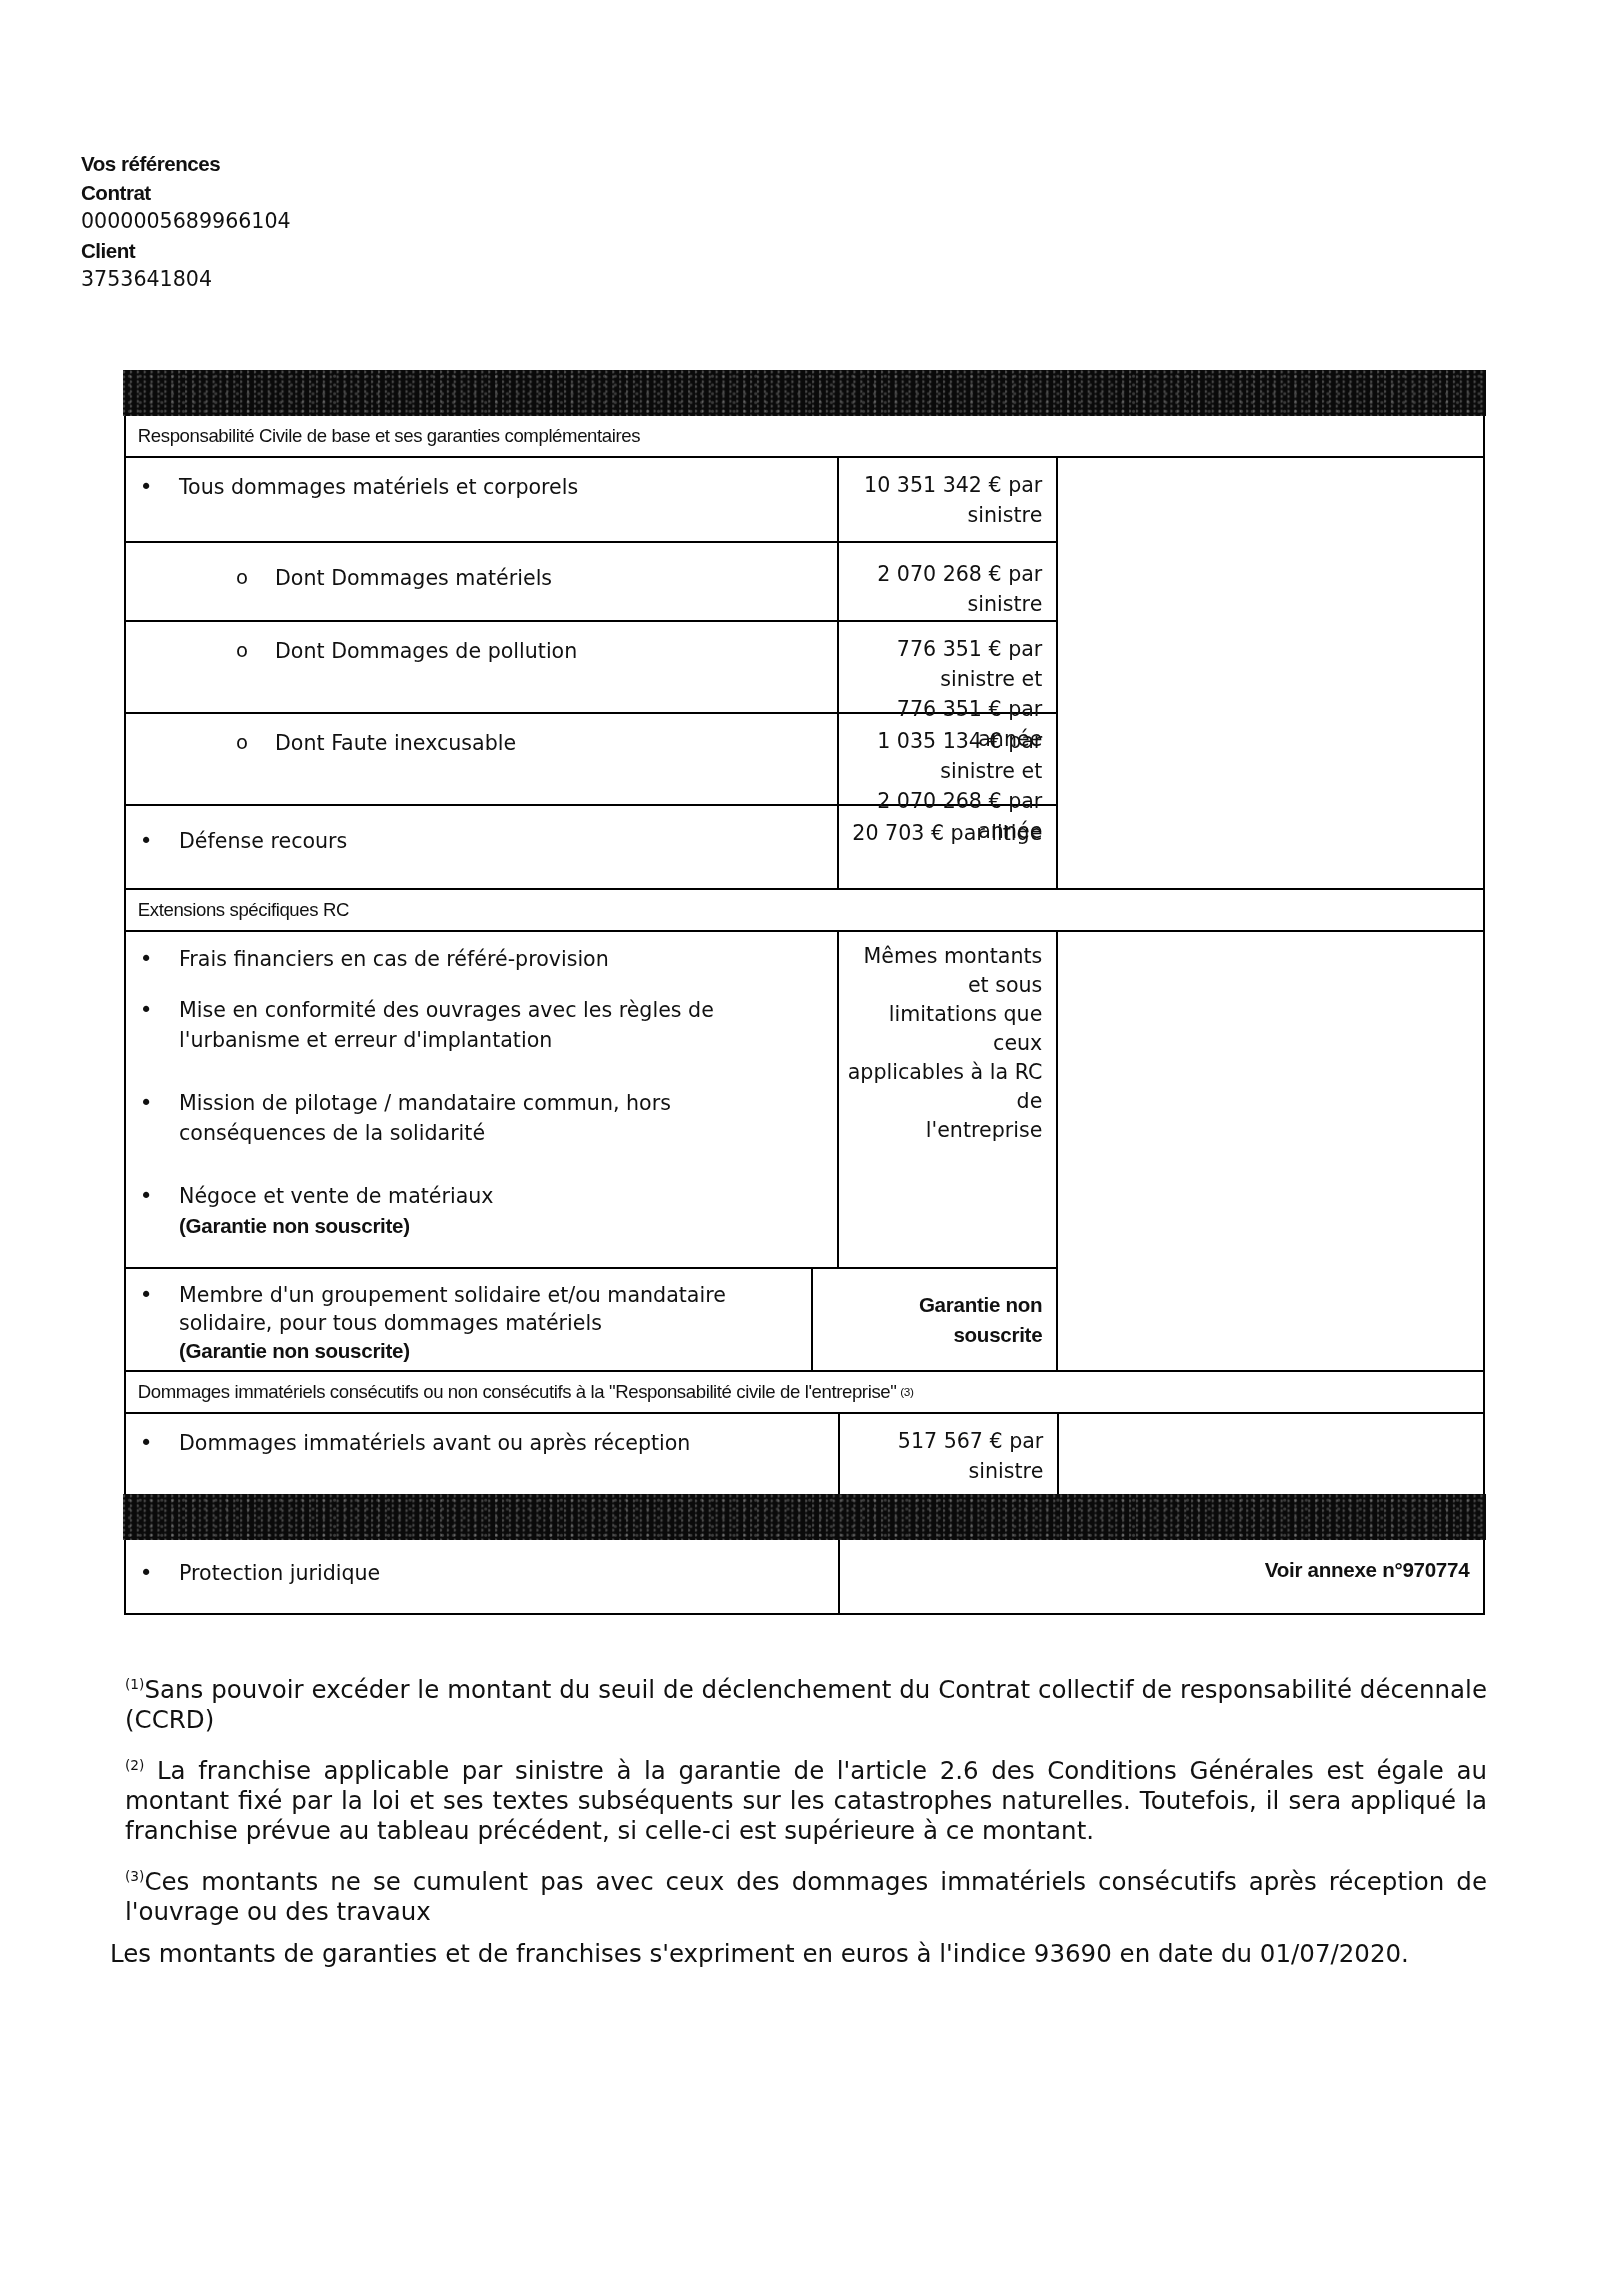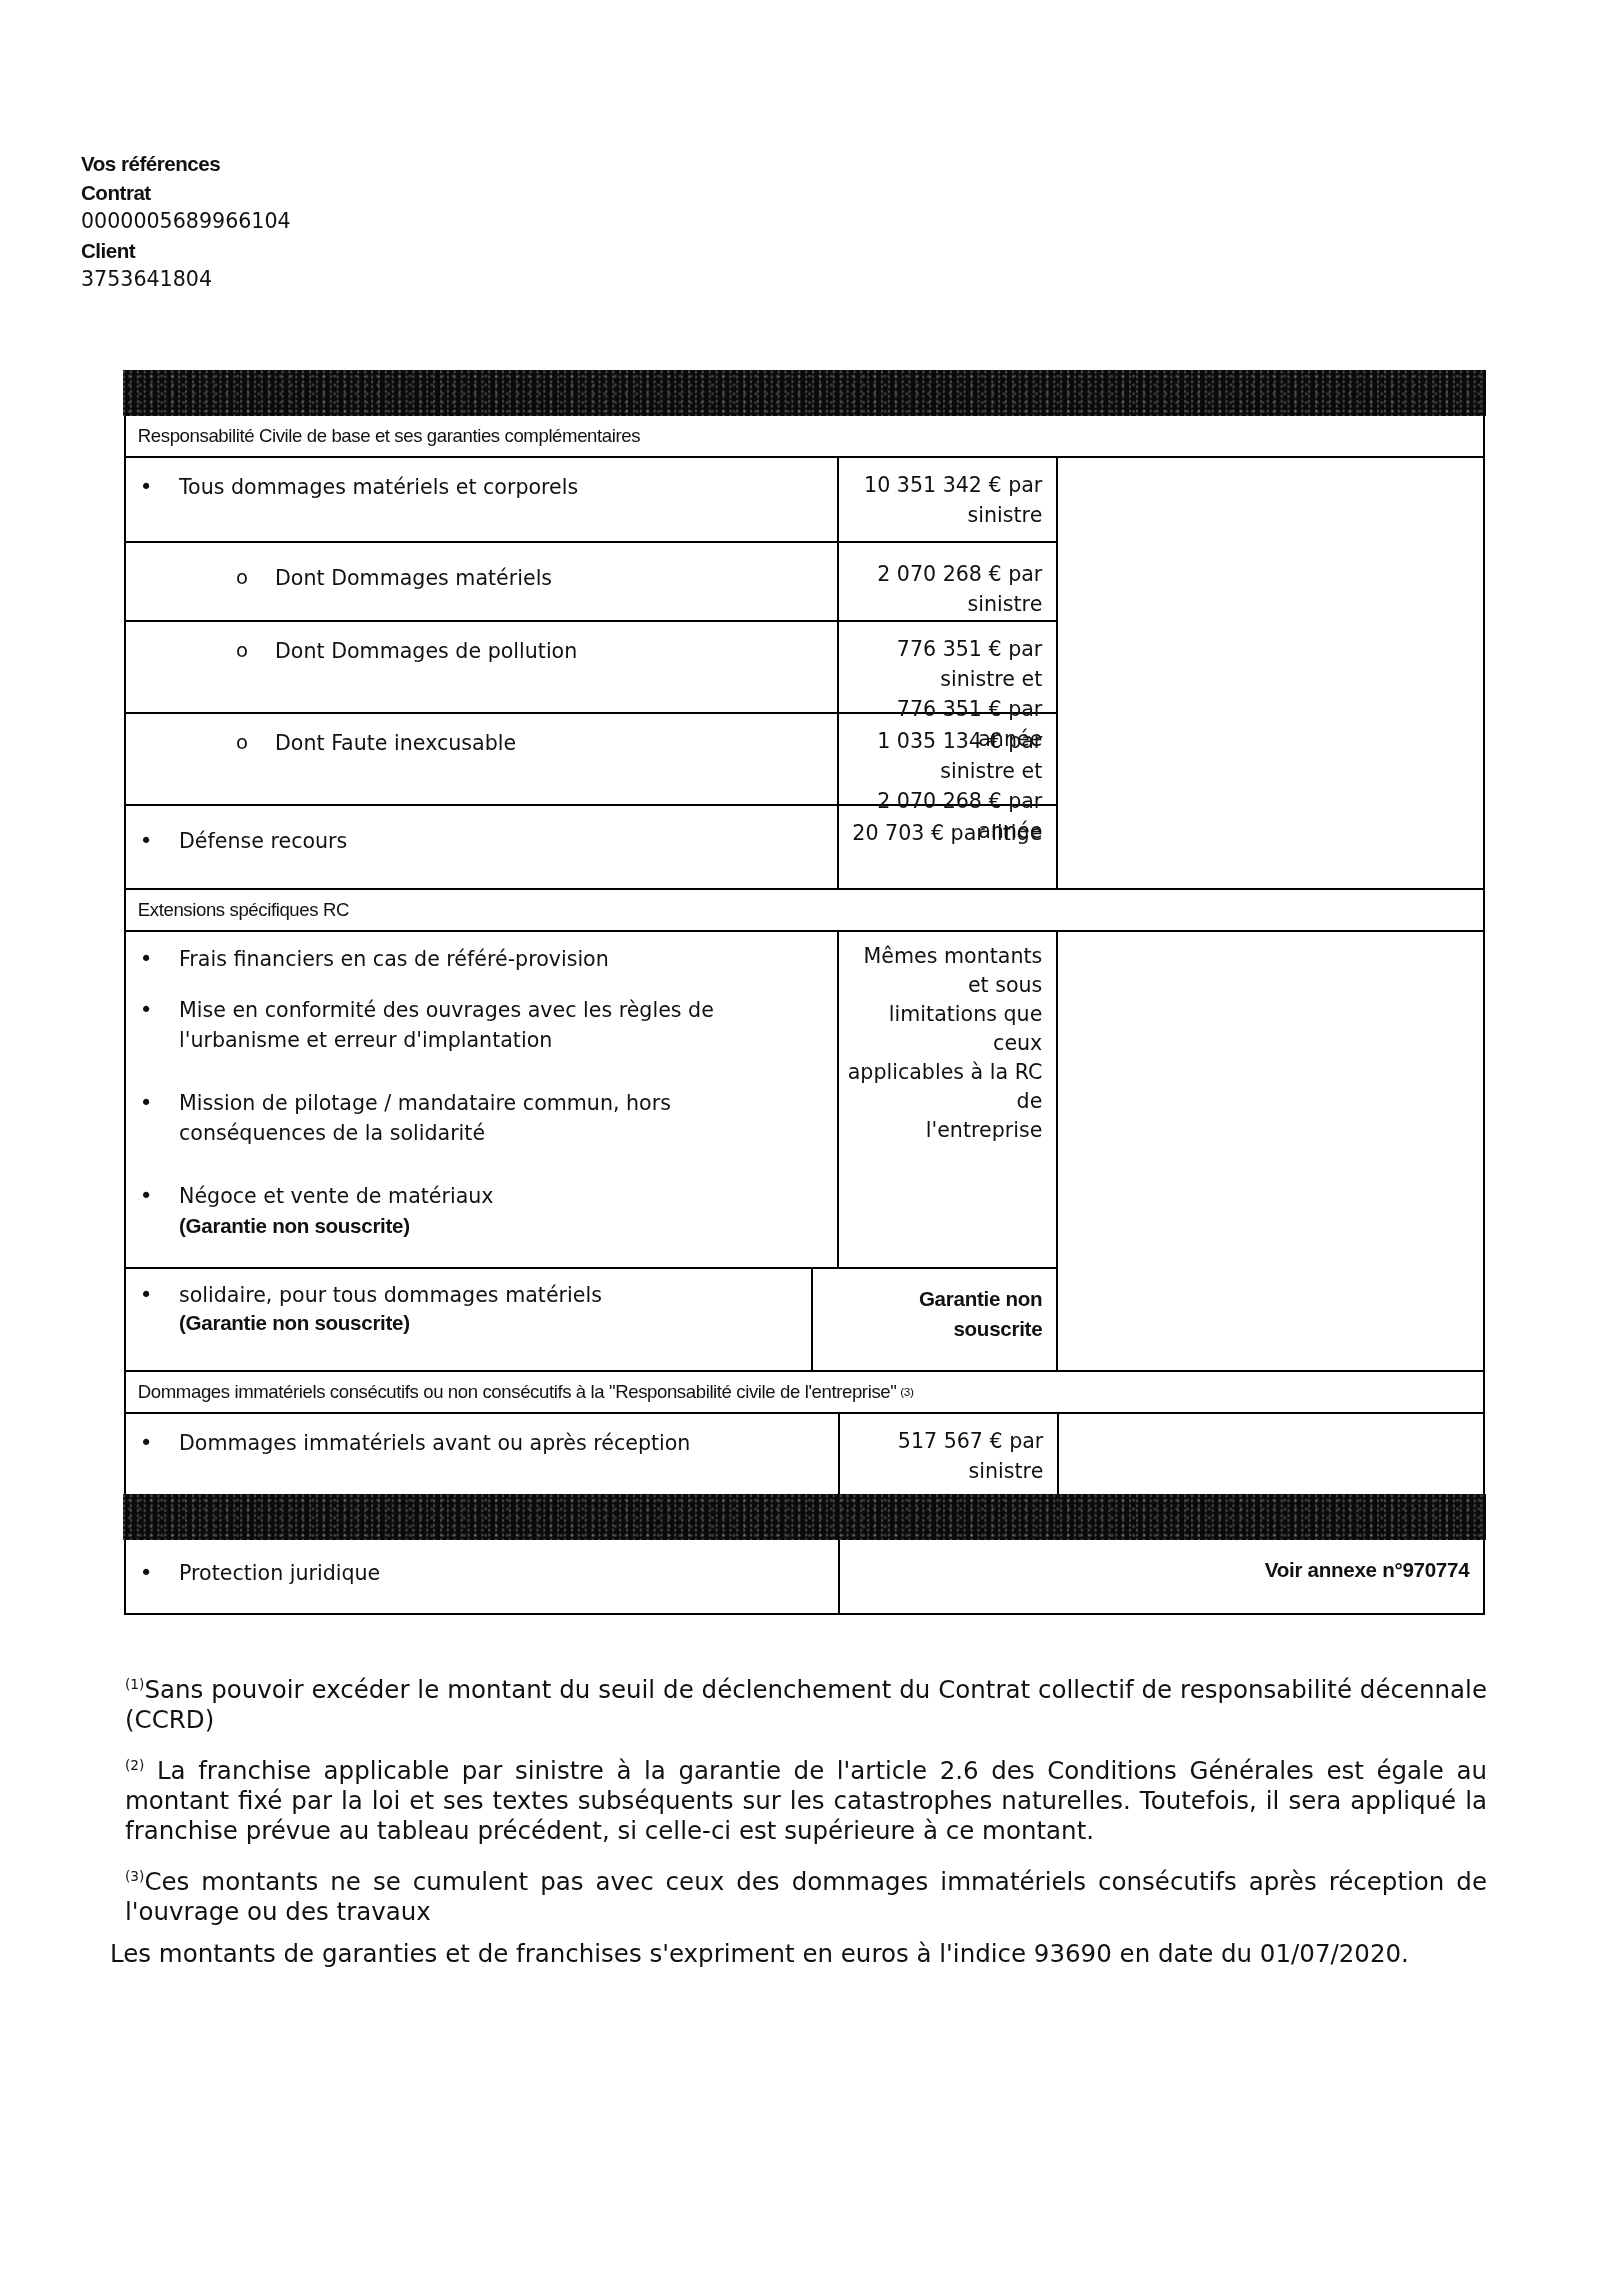--- a/index.html
+++ b/index.html
@@ -140,25 +140,26 @@
           <div>Mêmes montants et sous</div>
           <div>limitations que ceux</div>
           <div>applicables à la RC de</div>
           <div>l'entreprise</div>
         </div>
       </div>
       <div class="row" style="height:101px; border-bottom:none;">
         <div class="c1" style="padding-top:11.8px; line-height:28px;">
           <div class="item" style="line-height:28px;">
               <span class="bul">•</span>
+              <div>Membre d'un groupement solidaire et/ou mandataire</div>
               <div>solidaire, pour tous dommages matériels</div>
               <div class="nonsous">(Garantie non souscrite)</div>
             </div>
         </div>
-        <div class="c2 bold" style="padding-top:15px;margin-left:34px;">
+        <div class="c2 bold" style="padding-top:21px;margin-left:34px;">
             <div>Garantie non souscrite</div>
           </div>
       </div>
     </div>
     <div class="c3"></div>
   </div>
   <div style="border-bottom:2.9px solid #000;"></div>
 
   <div class="sec">
       <span>Dommages immatériels consécutifs ou non consécutifs à la "Responsabilité civile de l'entreprise"</span>

